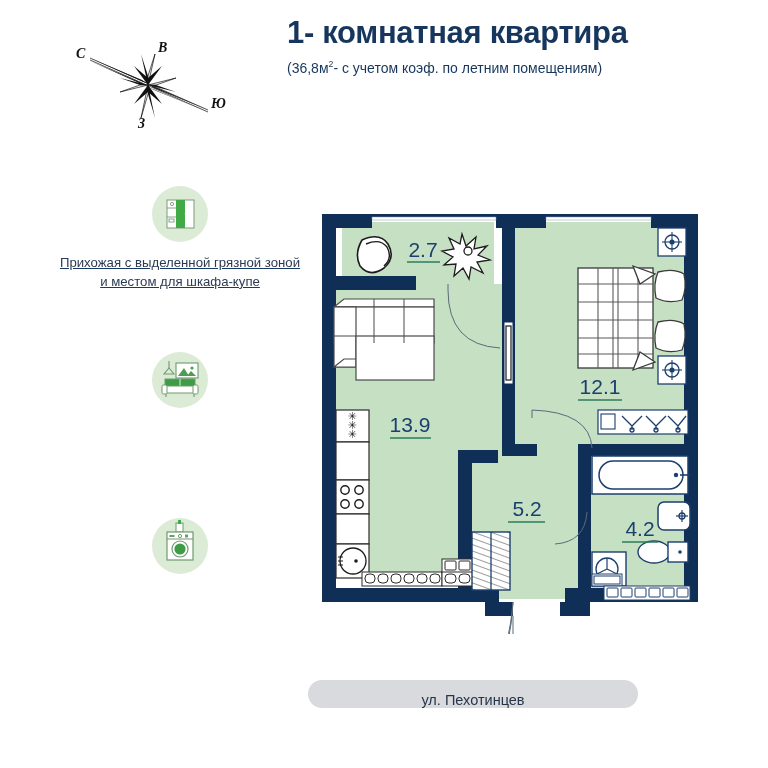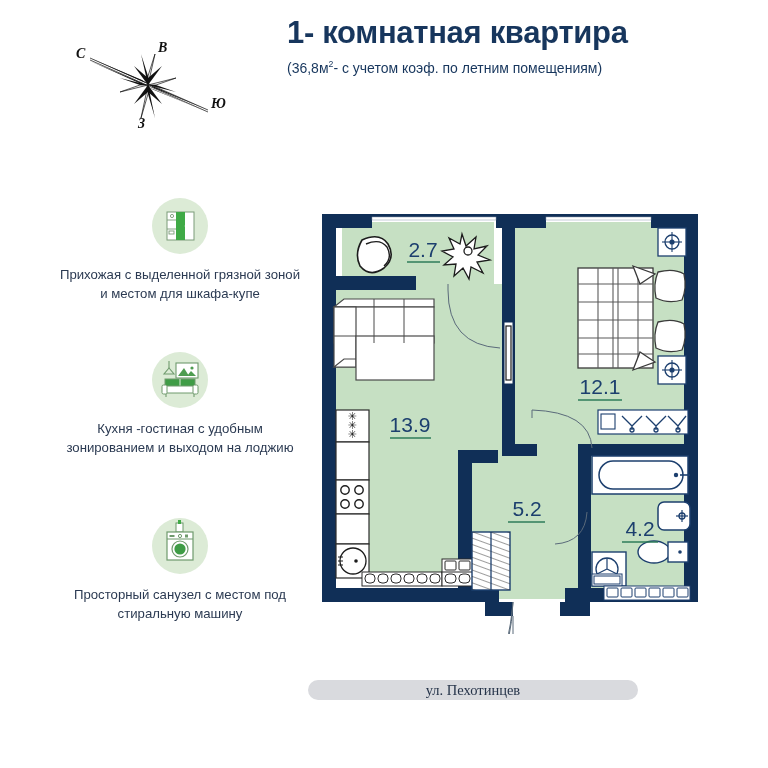--- a/index.html
+++ b/index.html
@@ -65,21 +65,21 @@
     color: #111111;
   }
 
   
   .feature {
     position: absolute;
     left: 55px;
     width: 250px;
     text-align: center;
   }
-  #feature-0 { top: 198px; }
+  #feature-0 { top: 186px; text-decoration: underline; }
   #feature-1 { top: 352px; }
   #feature-2 { top: 518px; }
 
   .feature-icon-circle {
     width: 56px;
     height: 56px;
     border-radius: 50%;
     background: #dcebd6;
     margin: 0 auto;
     position: relative;
@@ -100,29 +100,28 @@
     height: 430px;
   }
   #floorplan svg { display: block; }
 
   
   #street-label {
     position: absolute;
     left: 308px;
     top: 680px;
     width: 330px;
-    height: 20px;
+    height: 28px;
     border-radius: 14px;
     background: #d9dade;
     color: #26344a;
     font-size: 14.5px;
     display: flex;
-    align-items: center;
+    align-items: flex-end;
     justify-content: center;
-    font-family: Liberation Serif, serif;
   }
 </style>
 </head>
 <body>
 
 <div id="compass">
   <svg width="160" height="110" viewBox="0 0 160 110">
 
     <line x1="22" y1="28" x2="140" y2="80" stroke="#111" stroke-width="0.7"></line>
     <line x1="22" y1="30" x2="140" y2="82" stroke="#111" stroke-width="0.7"></line>
@@ -189,40 +188,38 @@
 
       <rect x="13" y="27" width="30" height="9" fill="#3f9c46" stroke="#6f9a6d" stroke-width="1"></rect>
       <line x1="28" y1="27" x2="28" y2="36" stroke="#dcebd6" stroke-width="1"></line>
       <rect x="11" y="34" width="34" height="7" fill="#ffffff" stroke="#6f9a6d" stroke-width="1"></rect>
       <rect x="10" y="33" width="5" height="9" rx="1.5" fill="#ffffff" stroke="#6f9a6d" stroke-width="1"></rect>
       <rect x="41" y="33" width="5" height="9" rx="1.5" fill="#ffffff" stroke="#6f9a6d" stroke-width="1"></rect>
       <line x1="14" y1="42" x2="14" y2="45" stroke="#6f9a6d" stroke-width="1.1"></line>
       <line x1="42" y1="42" x2="42" y2="45" stroke="#6f9a6d" stroke-width="1.1"></line>
     </svg>
   </div>
-  <div class="feature-text">Кухня -гостиная с удобным зонированием и выходом на лоджию</div>
 </div>
 
 <div class="feature" id="feature-2">
   <div class="feature-icon-circle">
     <svg width="56" height="56" viewBox="0 0 56 56">
 
       <rect x="24" y="5" width="7" height="9" fill="#ffffff" stroke="#6f9a6d" stroke-width="1"></rect>
       <rect x="26" y="2" width="3" height="4" fill="#3faa46"></rect>
 
       <rect x="15" y="14" width="26" height="28" fill="#ffffff" stroke="#6f9a6d" stroke-width="1.2"></rect>
       <line x1="15" y1="21" x2="41" y2="21" stroke="#6f9a6d" stroke-width="1"></line>
       <rect x="17.5" y="17" width="5" height="2" fill="#6f9a6d"></rect>
       <circle cx="28" cy="18" r="1.6" fill="none" stroke="#6f9a6d" stroke-width="1"></circle>
       <rect x="33" y="16.5" width="3" height="3" fill="#6f9a6d"></rect>
       <circle cx="28" cy="31" r="8" fill="none" stroke="#6f9a6d" stroke-width="1.2"></circle>
       <circle cx="28" cy="31" r="5.6" fill="#3f9c46"></circle>
     </svg>
   </div>
-  <div class="feature-text">Просторный санузел с местом под стиральную машину</div>
 </div>
 
 <div id="floorplan">
 <svg width="400" height="430" viewBox="0 0 400 430">
   <defs>
     <pattern id="hatch" width="6" height="6" patternUnits="userSpaceOnUse" patternTransform="rotate(20)">
       <line x1="0" y1="0" x2="6" y2="0" stroke="#2b2b2b" stroke-width="1.1"></line>
     </pattern>
   </defs>
 

